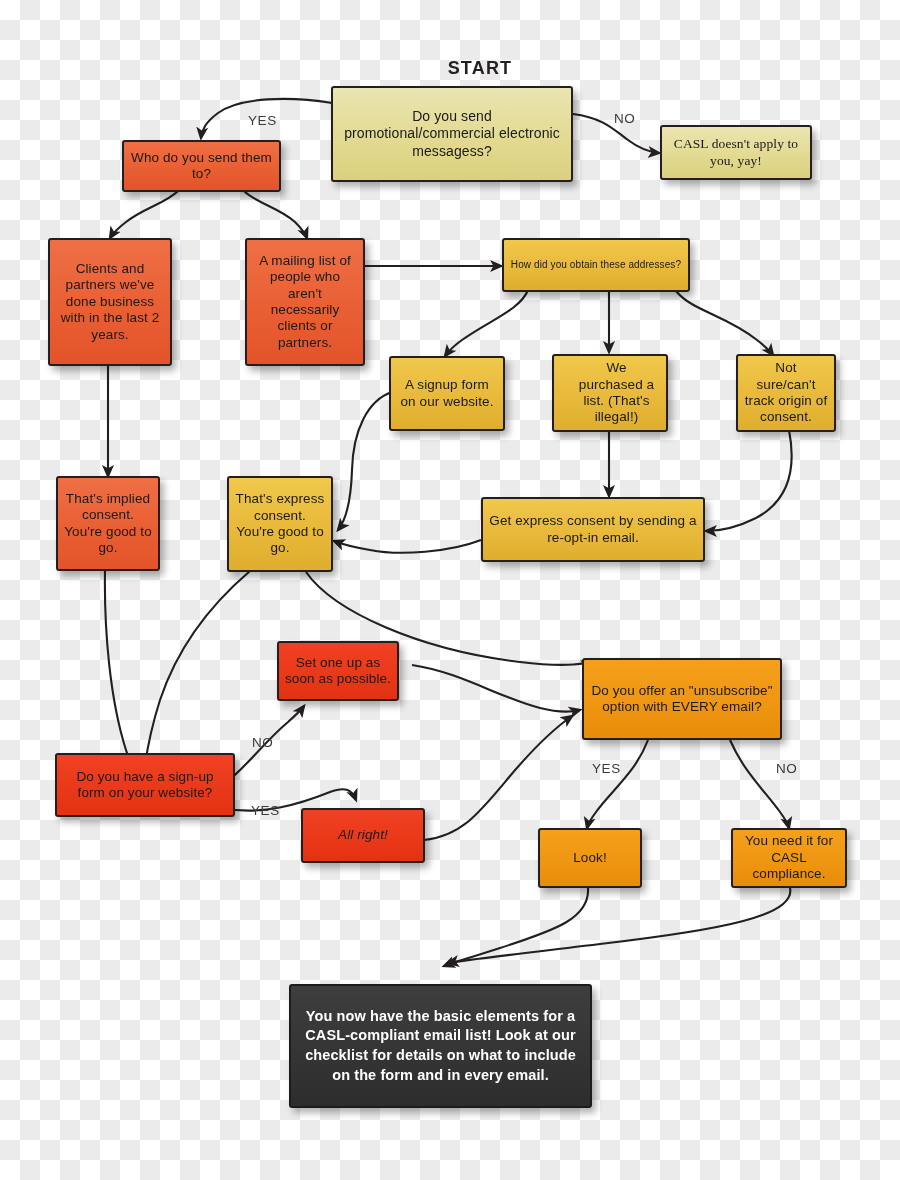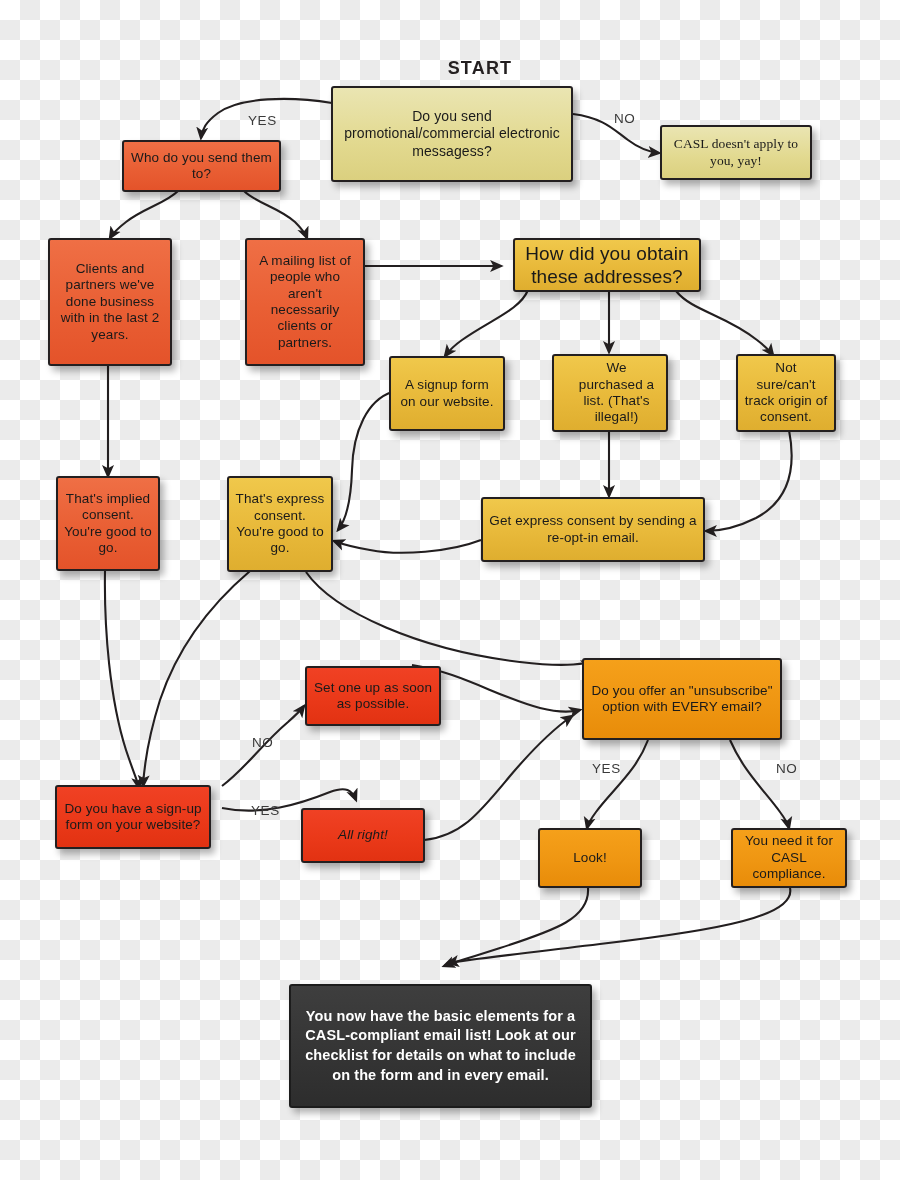--- a/index.html
+++ b/index.html
@@ -118,39 +118,39 @@
   <div class="node pal-cream" style="left:331px;top:86px;width:242px;height:96px;font-size:14px;">Do you send promotional/commercial electronic messagess?</div>
 
   <div class="node pal-cream" style="left:660px;top:125px;width:152px;height:55px;font-size:13.5px;font-family:Liberation Serif, serif;">CASL doesn't apply to you, yay!</div>
 
   <div class="node pal-tomato" style="left:122px;top:140px;width:159px;height:52px;font-size:13.5px;">Who do you send them to?</div>
 
   <div class="node pal-tomato" style="left:48px;top:238px;width:124px;height:128px;font-size:13.5px;">Clients and partners we've done business with in the last 2 years.</div>
 
   <div class="node pal-tomato" style="left:245px;top:238px;width:120px;height:128px;font-size:13.5px;">A mailing list of people who aren't necessarily clients or partners.</div>
 
-  <div class="node pal-gold" style="left:502px;top:238px;width:188px;height:54px;font-size:19px;margin-left:11px;">How did you obtain these addresses?</div>
+  <div class="node pal-gold" style="left:502px;top:238px;width:188px;height:54px;font-size:10px;">How did you obtain these addresses?</div>
 
   <div class="node pal-gold" style="left:389px;top:356px;width:116px;height:75px;font-size:13.5px;">A signup form on our website.</div>
 
   <div class="node pal-gold" style="left:552px;top:354px;width:116px;height:78px;font-size:13.5px;padding-left:19px;">We purchased a list. (That's illegal!)</div>
 
   <div class="node pal-gold" style="left:736px;top:354px;width:100px;height:78px;font-size:13.5px;">Not sure/can't track origin of consent.</div>
 
   <div class="node pal-tomato" style="left:56px;top:476px;width:104px;height:95px;font-size:13.5px;">That's implied consent. You're good to go.</div>
 
   <div class="node pal-gold" style="left:227px;top:476px;width:106px;height:96px;font-size:13.5px;">That's express consent. You're good to go.</div>
 
   <div class="node pal-gold" style="left:481px;top:497px;width:224px;height:65px;font-size:13.5px;">Get express consent by sending a re-opt-in email.</div>
 
-  <div class="node pal-red" style="left:277px;top:666px;width:136px;height:60px;font-size:13.5px;margin-left:28px;">Set one up as soon as possible.</div>
+  <div class="node pal-red" style="left:277px;top:641px;width:122px;height:60px;font-size:13.5px;">Set one up as soon as possible.</div>
 
   <div class="node pal-orange" style="left:582px;top:658px;width:200px;height:82px;font-size:13.5px;">Do you offer an "unsubscribe" option with EVERY email?</div>
 
-  <div class="node pal-red" style="left:55px;top:785px;width:156px;height:64px;font-size:13.5px;">Do you have a sign-up form on your website?</div>
+  <div class="node pal-red" style="left:55px;top:753px;width:180px;height:64px;font-size:13.5px;">Do you have a sign-up form on your website?</div>
 
   <div class="node pal-red" style="left:301px;top:808px;width:124px;height:55px;font-size:13.5px;font-style:italic;">All right!</div>
 
   <div class="node pal-orange" style="left:538px;top:828px;width:104px;height:60px;font-size:13.5px;">Look!</div>
 
   <div class="node pal-orange" style="left:731px;top:828px;width:116px;height:60px;font-size:13.5px;">You need it for CASL compliance.</div>
 
   <div class="node pal-dark" style="left:289px;top:984px;width:303px;height:124px;font-size:14.5px;line-height:1.35;">You now have the basic elements for a CASL-compliant email list! Look at our checklist for details on what to include on the form and in every email.</div>
 
   <div class="edge-label" style="left:248px;top:113px;">YES</div>

